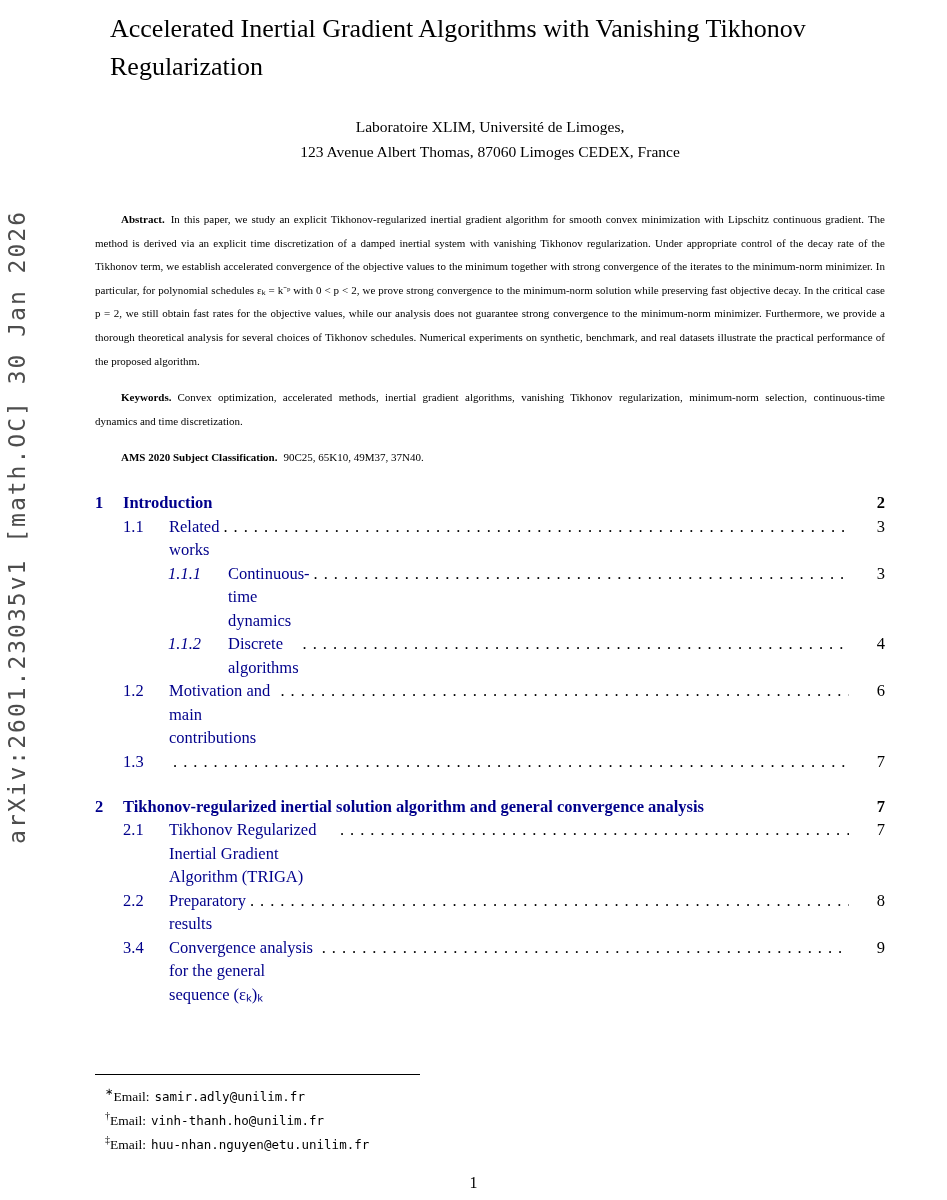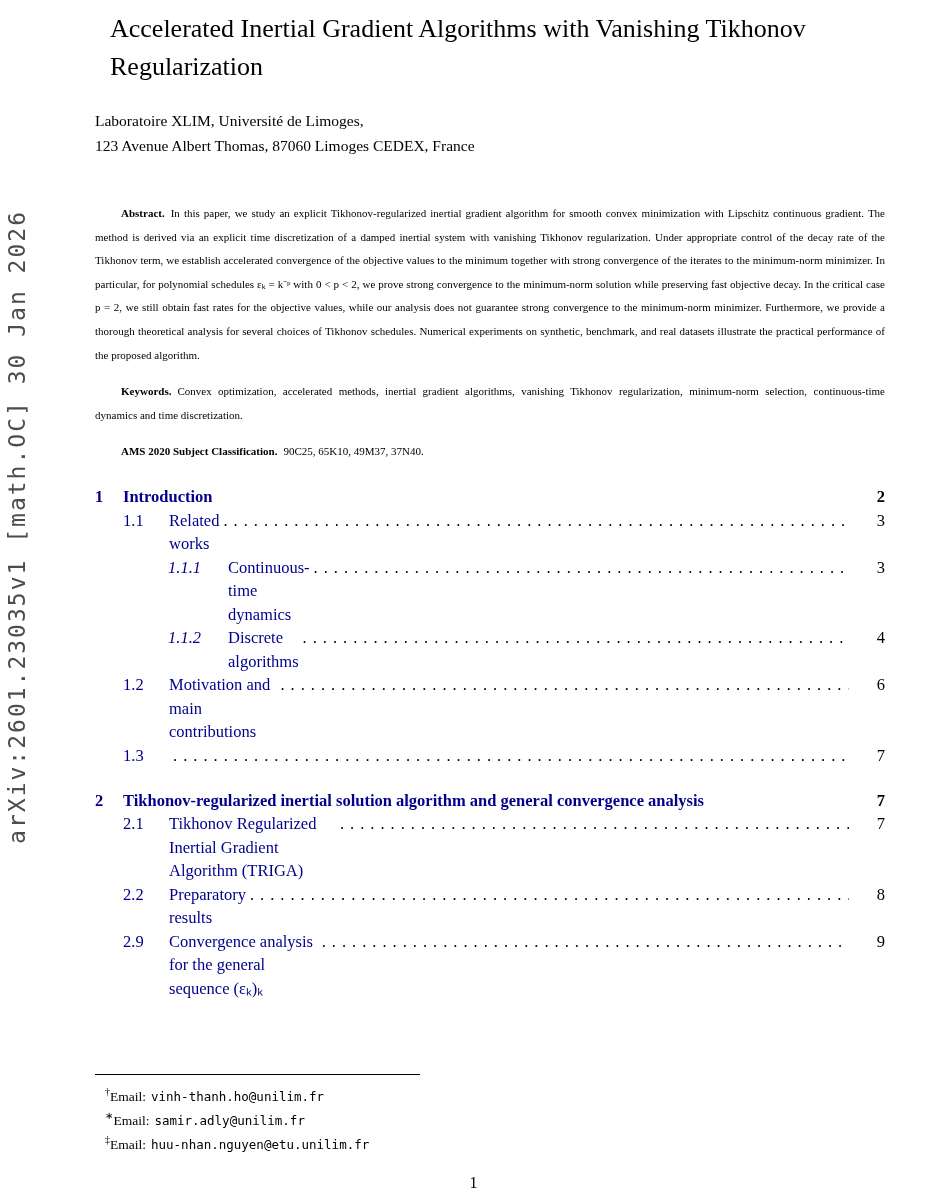--- a/index.html
+++ b/index.html
@@ -24,21 +24,21 @@
 
   .title {
     font-size:26px; line-height:38px; font-weight:normal;
     text-align:left; max-width:760px; margin:4px auto 0 auto;
   }
 
   .authors { margin-top:26px; text-align:center; font-size:17.5px; }
   .author { margin:0 9px; }
   .author sup { font-size:11px; }
 
-  .affiliation { margin-top:22px; text-align:left; font-size:15.5px; line-height:25px; }
+  .affiliation { margin-top:28px; text-align:center; font-size:15.5px; line-height:25px; }
 
   .para {
     margin-top:13px; font-size:11px; line-height:23.6px;
     text-align:justify; text-indent:26px;
   }
   .para.abstract { margin-top:44px; }
   .para-label { font-weight:bold; margin-right:6px; }
 
   .contents-heading { margin-top:26px; font-size:24px; font-weight:bold; }
 
@@ -149,36 +149,36 @@
         <span class="leader"></span>
         <span class="toc-page">7</span>
       </div>
       <div class="toc-row l2">
         <span class="toc-num">2.2</span>
         <span class="toc-title">Preparatory results</span>
         <span class="leader"></span>
         <span class="toc-page">8</span>
       </div>
       <div class="toc-row l2">
-        <span class="toc-num">2.9</span>
+        <span class="toc-num">3.4</span>
         <span class="toc-title">Convergence analysis for the general sequence (εₖ)ₖ</span>
         <span class="leader"></span>
         <span class="toc-page">9</span>
       </div>
 
     </div>
   </div>
 
   <div class="footnotes">
     <div class="fn-rule"></div>
     <div class="footnote-line">
-      <sup>†</sup><span>Email:</span><span class="fn-email">vinh-thanh.ho@unilim.fr</span>
+      <sup>∗</sup><span>Email:</span><span class="fn-email">samir.adly@unilim.fr</span>
     </div>
     <div class="footnote-line">
-      <sup>∗</sup><span>Email:</span><span class="fn-email">samir.adly@unilim.fr</span>
+      <sup>†</sup><span>Email:</span><span class="fn-email">vinh-thanh.ho@unilim.fr</span>
     </div>
     <div class="footnote-line">
       <sup>‡</sup><span>Email:</span><span class="fn-email">huu-nhan.nguyen@etu.unilim.fr</span>
     </div>
   </div>
 
   <div class="page-num">1</div>
 
 </div>
 

